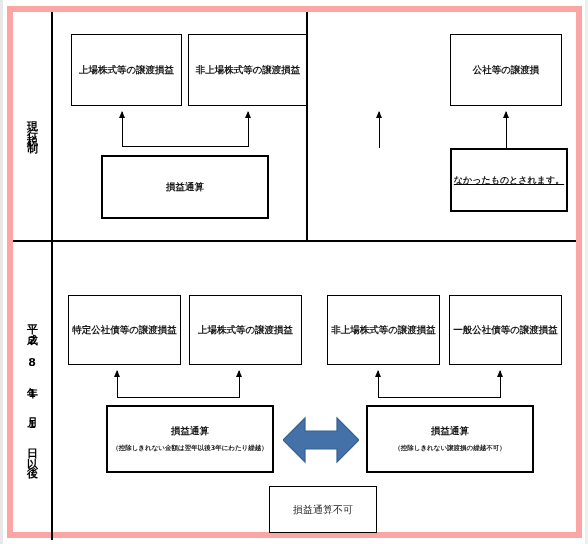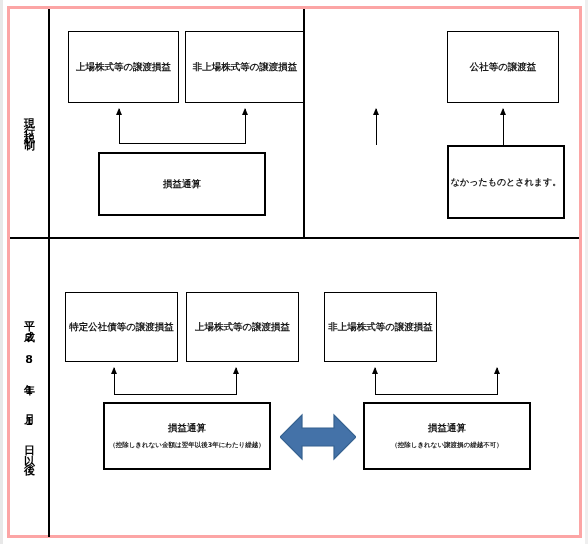--- a/index.html
+++ b/index.html
@@ -13,21 +13,21 @@
     font-family: "DejaVu Sans", "Liberation Sans", sans-serif;
     overflow: hidden;
     position: relative;
   }
 
   
   #diagram {
     position: absolute;
     left: 7px; top: 6px;
     width: 575px; height: 532px;
-    border: 3px solid #fca5a5;
+    border: 6px solid #fca5a5;
     background: #fff;
   }
 
   
   .row {
     position: absolute;
     left: 0; right: 0;
   }
   #row-current { top: 0; height: 228px; }
   #row-future  { top: 228px; height: 300px; border-top: 2px solid #000; }
@@ -175,28 +175,28 @@
 
       <div class="box thick" style="left:48px; top:143px; width:168px; height:64px;">
         <span class="box-title">損益通算</span>
       </div>
     </div>
 
     <div class="pane" id="pane-current-right">
 
 
       <div class="box" style="left:142px; top:22px; width:112px; height:72px;">
-        <span class="box-title">公社等の譲渡益</span>
+        <span class="box-title">公社等の譲渡損</span>
       </div>
 
       <div class="arrow-up" style="left:71px; top:100px; height:36px;"></div>
       <div class="arrow-up" style="left:198px; top:100px; height:36px;"></div>
 
 
-      <div class="box thick" style="left:142px; top:136px; width:118px; height:74px;">
+      <div class="box thick" style="left:142px; top:136px; width:118px; height:64px;text-decoration:underline;">
         <span class="box-bold-small">なかったものとされます。</span>
       </div>
     </div>
   </div>
 
   <div class="row" id="row-future">
 
     <div class="vlabel-col" id="vlabel-future">
       <span class="vlabel">平成28年1月1日以後</span>
     </div>
@@ -208,20 +208,23 @@
       </div>
 
       <div class="box" style="left:136px; top:53px; width:113px; height:70px;">
         <span class="box-title">上場株式等の譲渡損益</span>
       </div>
 
       <div class="box" style="left:274px; top:53px; width:113px; height:70px;">
         <span class="box-title">非上場株式等の譲渡損益</span>
       </div>
 
+      <div class="box" style="left:396px; top:53px; width:113px; height:70px;">
+        <span class="box-title">一般公社債等の譲渡損益</span>
+      </div>
 
       <div class="arrow-up" style="left:64px; top:129px; height:27px;"></div>
       <div class="arrow-up" style="left:186px; top:129px; height:27px;"></div>
       <div class="hbar" style="left:64px; top:155px; width:123px;"></div>
 
       <div class="arrow-up" style="left:325px; top:129px; height:27px;"></div>
       <div class="arrow-up" style="left:447px; top:129px; height:27px;"></div>
       <div class="hbar" style="left:325px; top:155px; width:123px;"></div>
 
       <div class="box thick" style="left:53px; top:163px; width:168px; height:68px;">
@@ -233,16 +236,19 @@
         <span class="box-title">損益通算</span>
         <span class="box-sub">（控除しきれない譲渡損の繰越不可）</span>
       </div>
 
       <div class="double-arrow" style="left:230px; top:172px; width:76px; height:52px;">
         <svg width="76" height="52" viewBox="0 0 76 52" xmlns="http://www.w3.org/2000/svg">
           <polygon points="0,26 22,4 22,17 54,17 54,4 76,26 54,48 54,35 22,35 22,48" fill="#4472A8" stroke="#35618F" stroke-width="1.2"></polygon>
         </svg>
       </div>
 
+      <div class="box" style="left:216px; top:244px; width:108px; height:47px;">
+        <span class="box-plain">損益通算不可</span>
+      </div>
     </div>
   </div>
 
 </div>
 
 </body></html>

